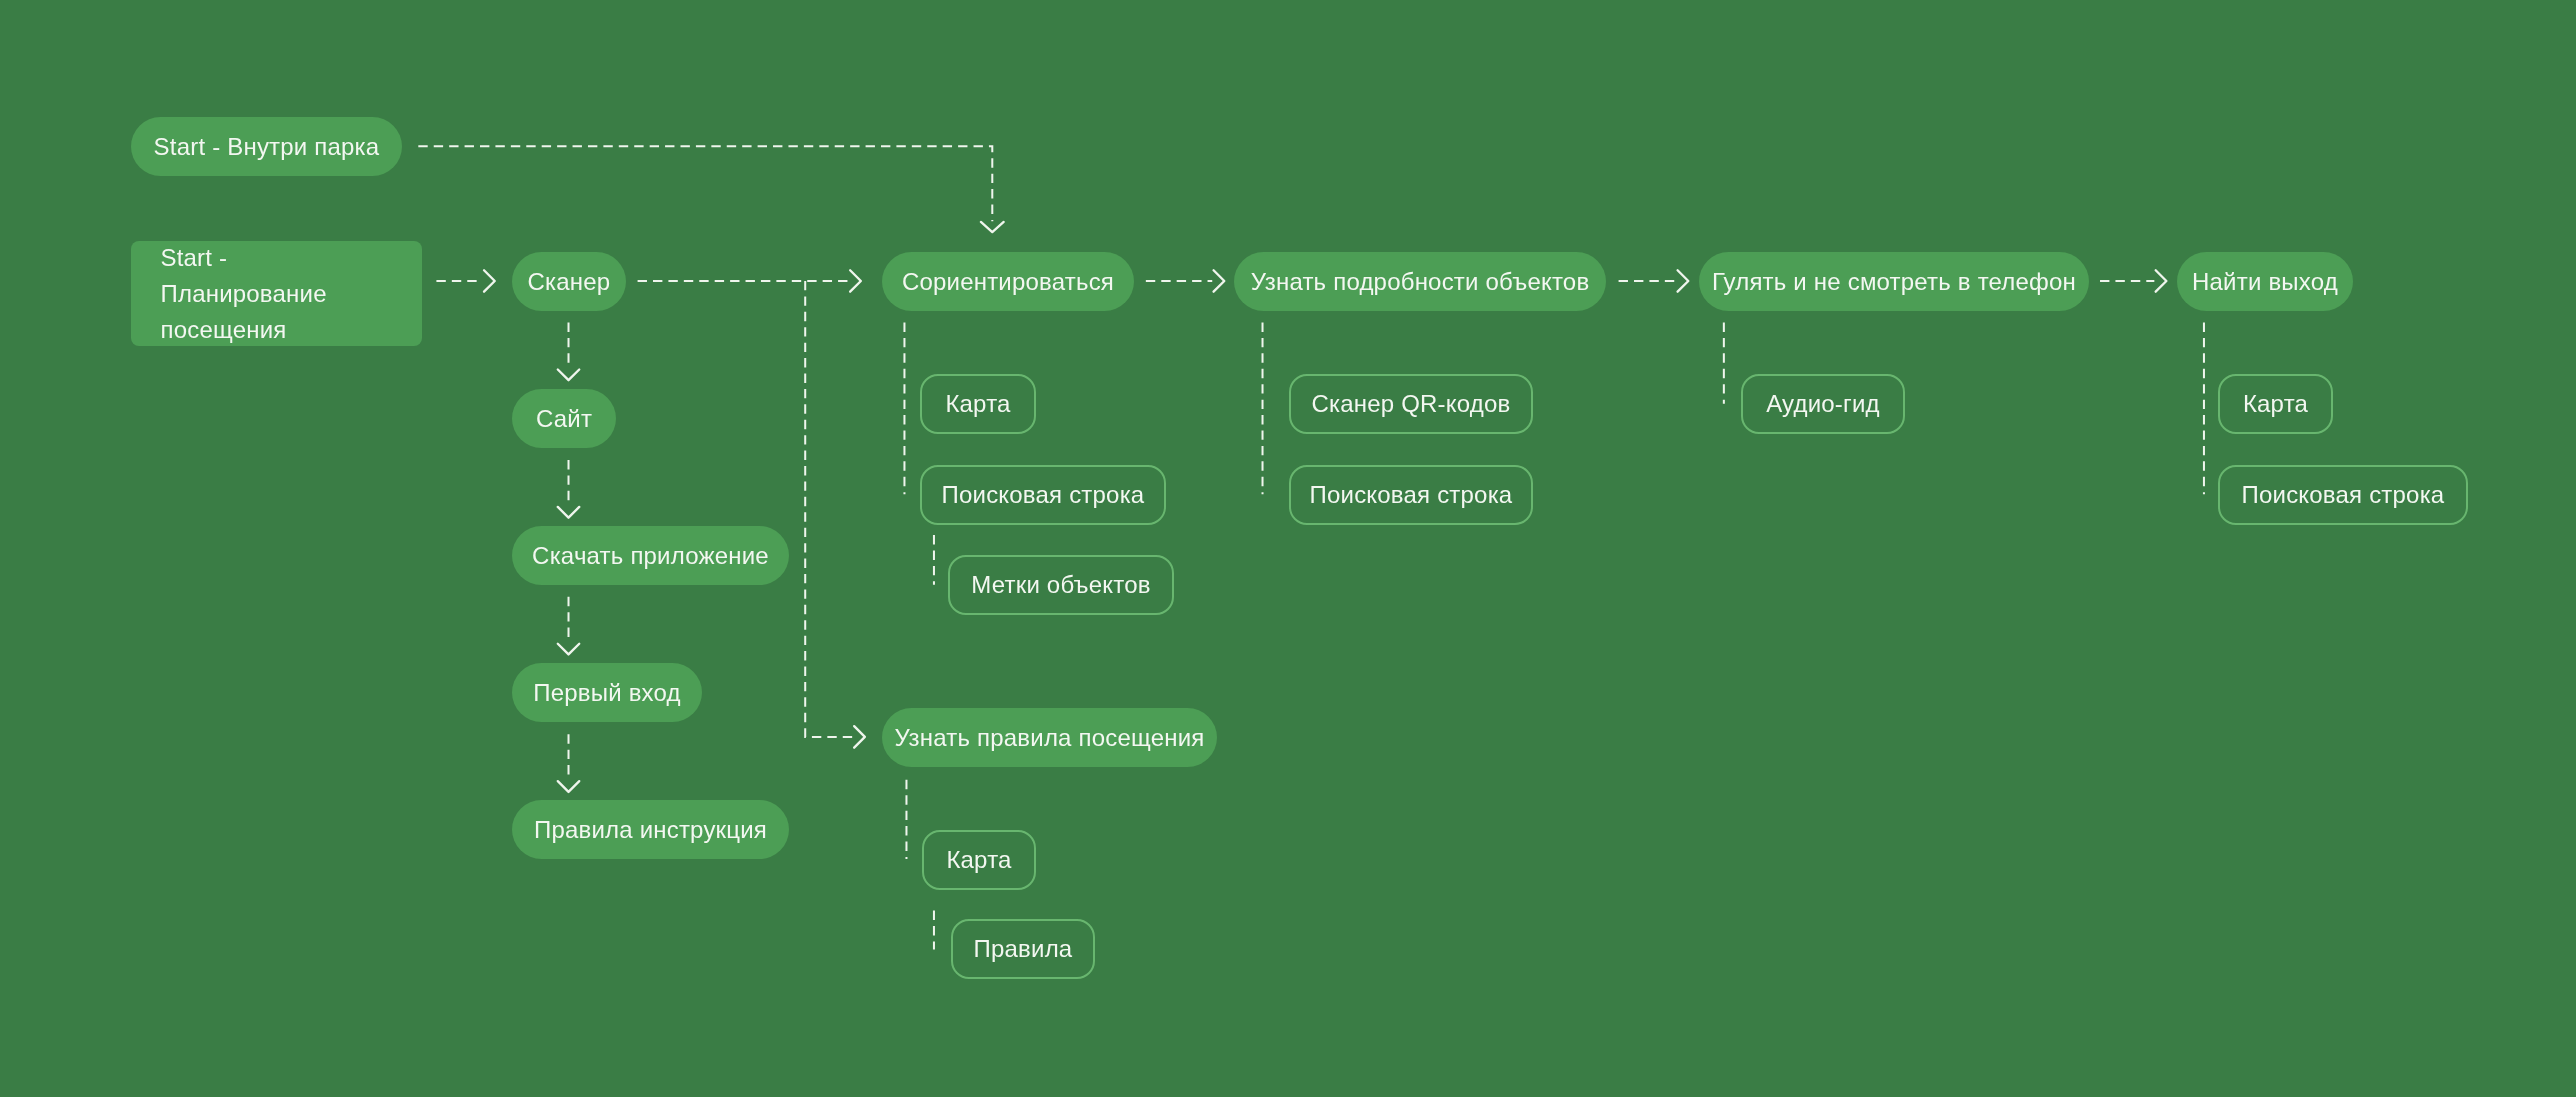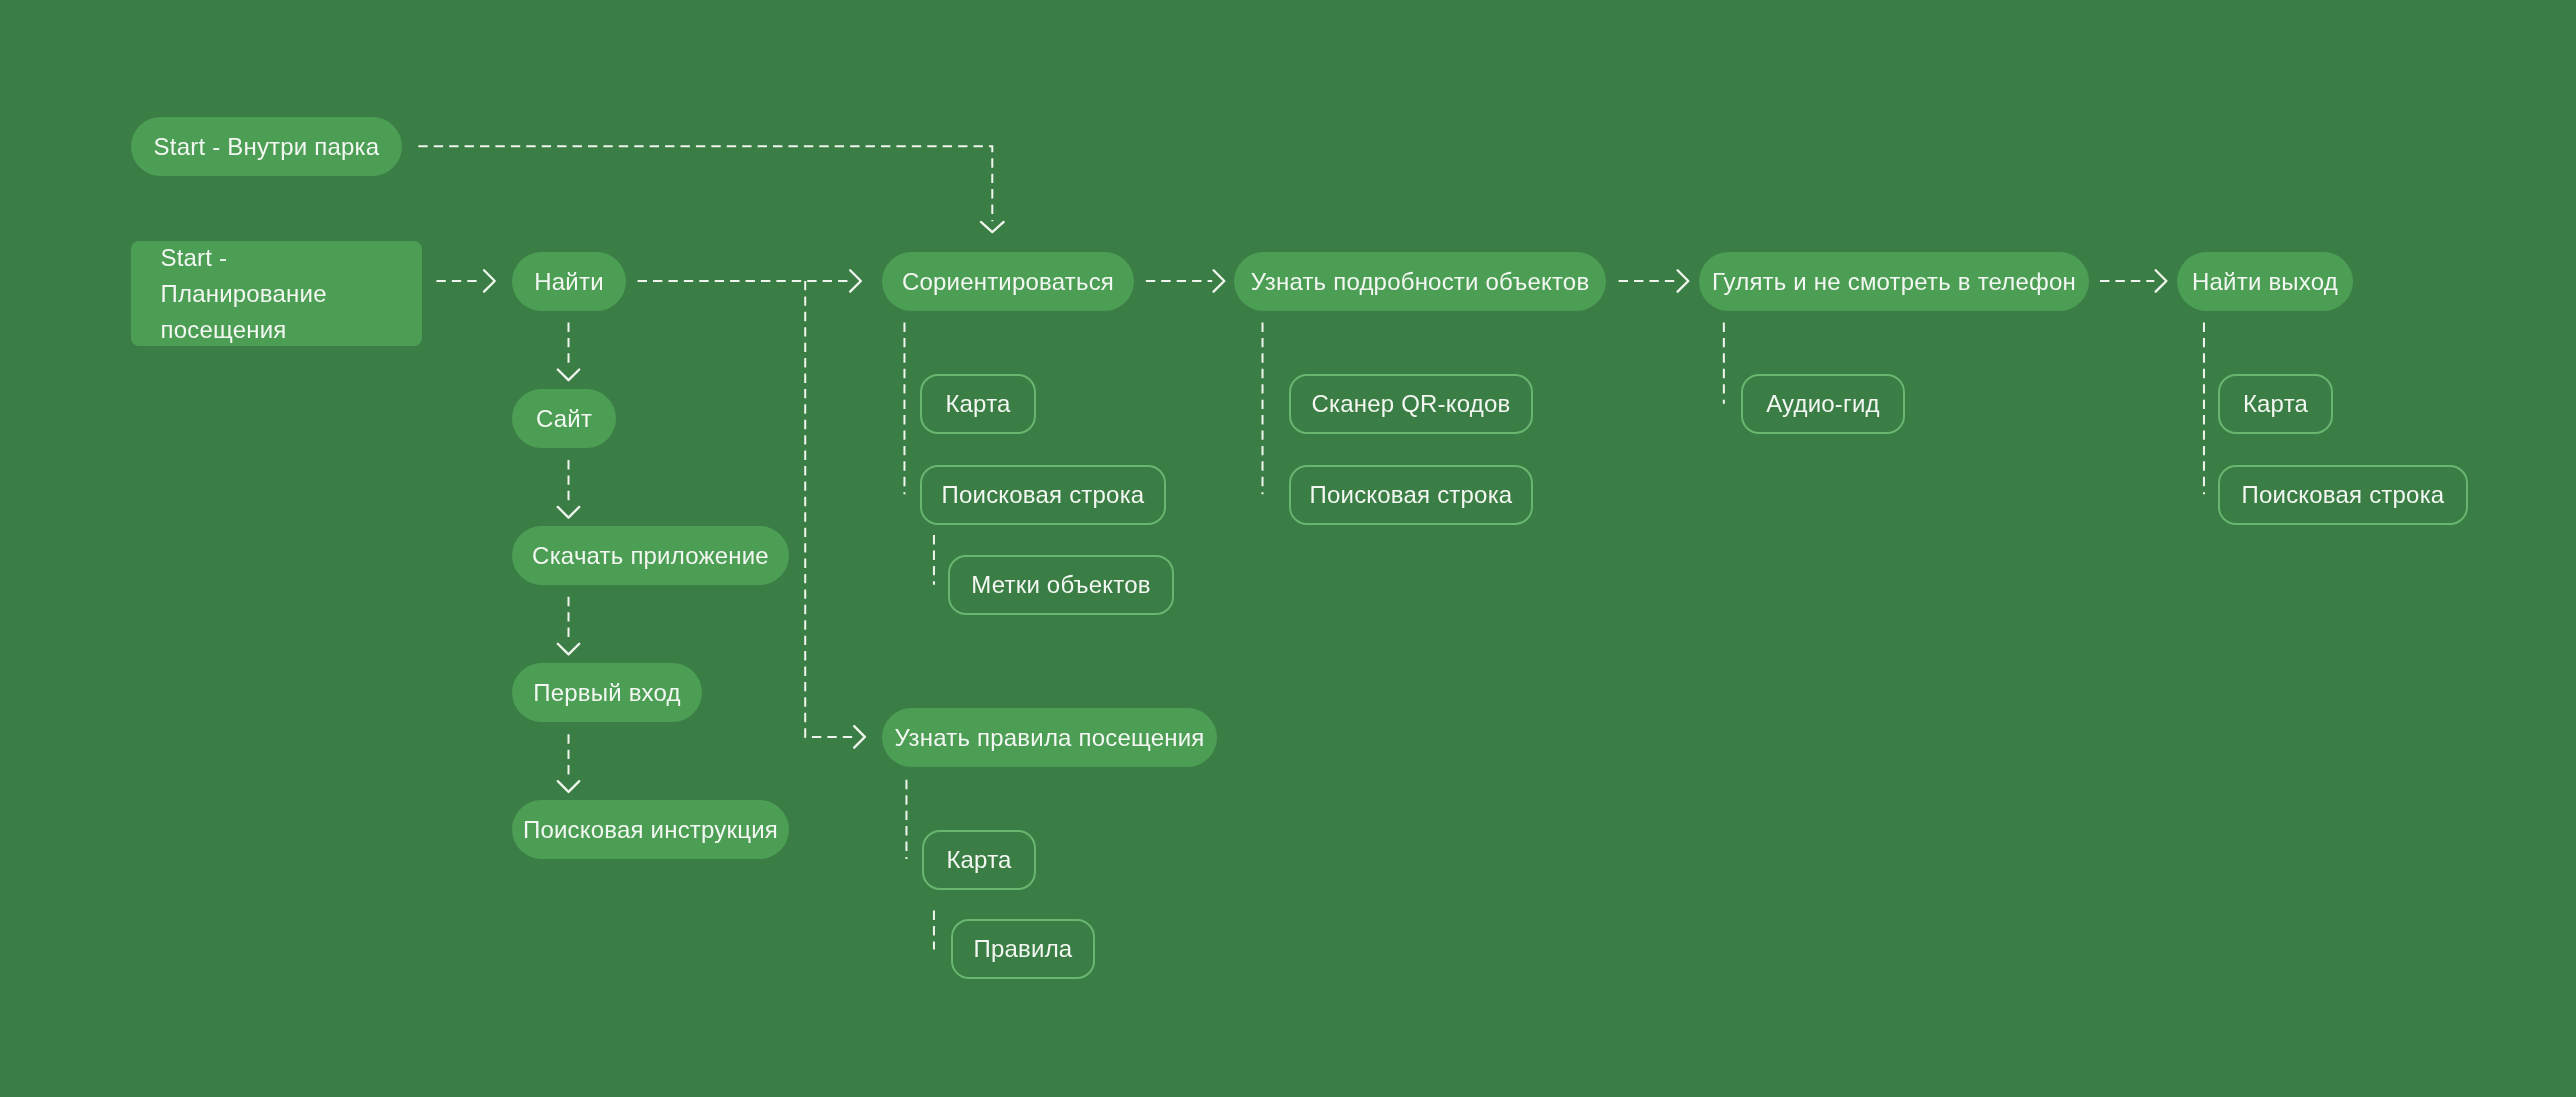--- a/index.html
+++ b/index.html
@@ -95,29 +95,29 @@
     </g>
     <g>
       <path class="dash" d="M1392 1358 V1416"></path>
     </g>
   </svg>
 
   <div class="node pill" style="left:131px;top:117px;width:271px;height:59px">Start - Внутри парка</div>
 
   <div class="node pill pill--multi" style="left:131px;top:241px;width:291px;height:105px">Start - Планирование посещения</div>
 
-  <div class="node pill" style="left:512px;top:252px;width:114px;height:59px">Найти</div>
+  <div class="node pill" style="left:512px;top:252px;width:114px;height:59px">Сканер</div>
 
   <div class="node pill" style="left:512px;top:389px;width:104px;height:59px">Сайт</div>
 
   <div class="node pill" style="left:512px;top:526px;width:277px;height:59px">Скачать приложение</div>
 
   <div class="node pill" style="left:512px;top:663px;width:190px;height:59px">Первый вход</div>
 
-  <div class="node pill" style="left:512px;top:800px;width:277px;height:59px">Поисковая инструкция</div>
+  <div class="node pill" style="left:512px;top:800px;width:277px;height:59px">Правила инструкция</div>
 
   <div class="node pill" style="left:882px;top:252px;width:252px;height:59px">Сориентироваться</div>
 
   <div class="node pill" style="left:1699px;top:252px;width:390px;height:59px">Гулять и не смотреть в телефон</div>
 
   <div class="node pill" style="left:1234px;top:252px;width:372px;height:59px">Узнать подробности объектов</div>
 
   <div class="node pill" style="left:2177px;top:252px;width:176px;height:59px">Найти выход</div>
 
   <div class="node pill" style="left:882px;top:708px;width:335px;height:59px">Узнать правила посещения</div>

